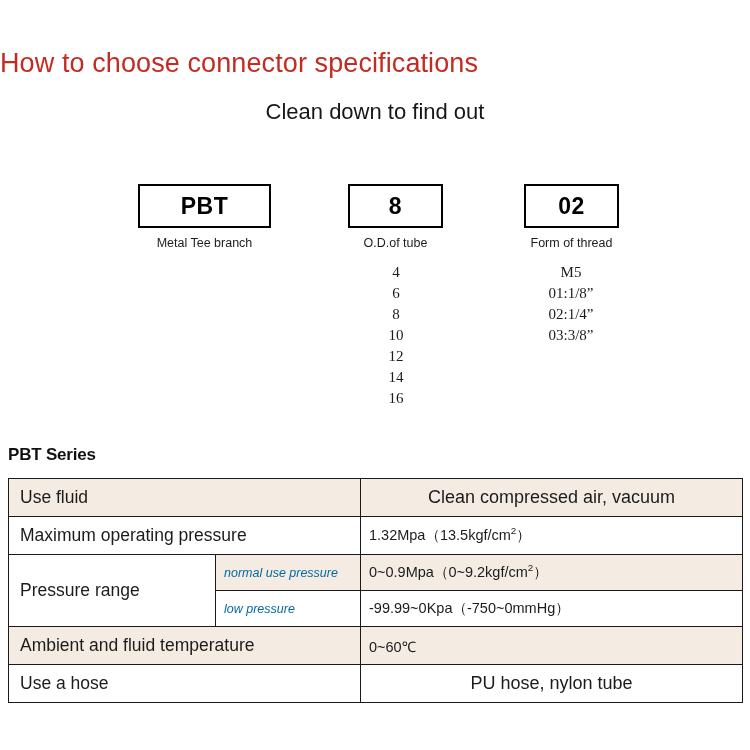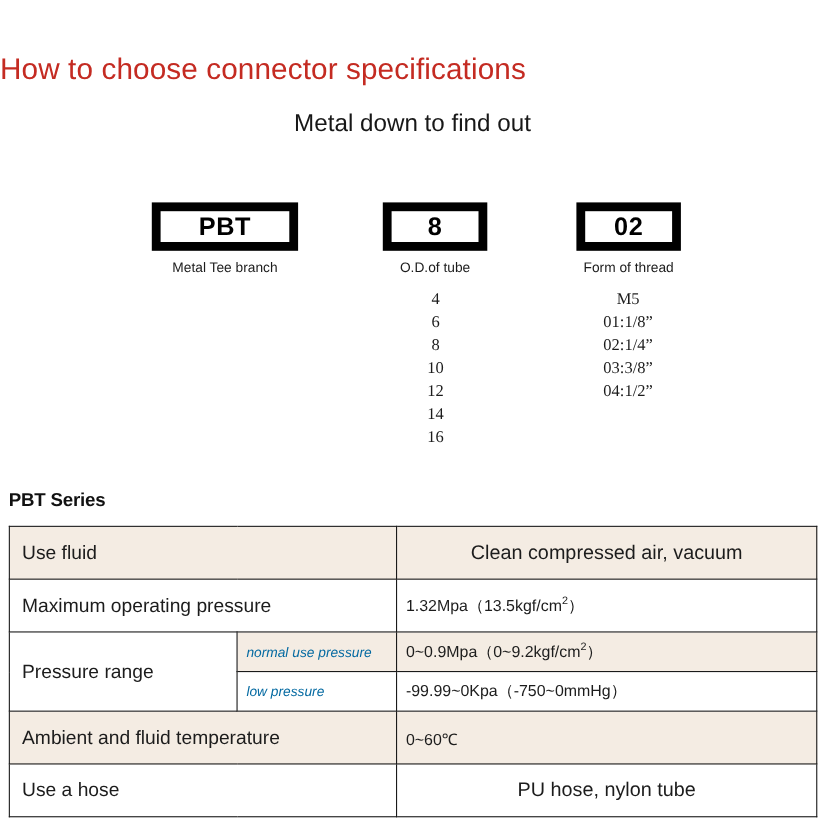--- a/index.html
+++ b/index.html
@@ -36,21 +36,21 @@
     width: 750px;
     text-align: center;
     font-size: 22px;
     color: #171717;
     font-family: "Liberation Sans", sans-serif;
   }
 
   
   .code-box {
     position: absolute;
-    border: 8px solid #000000;
+    border: 2px solid #000000;
     background: #ffffff;
     display: flex;
     align-items: center;
     justify-content: center;
     box-sizing: border-box;
   }
   .code-box .code-text {
     font-size: 23px;
     font-weight: bold;
     font-family: "Liberation Sans", sans-serif;
@@ -143,29 +143,29 @@
     text-align: center;
     white-space: nowrap;
   }
   .cell-val-sm {
     padding: 6px 8px;
     font-size: 14.5px;
     color: #1c1c1c;
     font-family: "Liberation Sans", sans-serif;
     white-space: nowrap;
   }
-  .row-tall    { height: 48px; border-radius: 16px; }
+  .row-tall    { height: 38px; border-radius: 16px; }
   .row-sub     { height: 36px; }
   sup { font-size: 0.68em; vertical-align: super; line-height: 0; }
 </style>
 </head>
 <body>
 
 <div class="main-title">How to choose connector specifications</div>
-<div class="sub-title">Metal down to find out</div>
+<div class="sub-title">Clean down to find out</div>
 
 <div class="code-box" id="box1">
   <span class="code-text">PBT</span>
 </div>
 <div class="code-caption" id="cap1">Metal Tee branch</div>
 
 <div class="code-box" id="box2">
   <span class="code-text">8</span>
 </div>
 <div class="code-caption" id="cap2">O.D.of tube</div>
@@ -183,21 +183,20 @@
   <div>12</div>
   <div>14</div>
   <div>16</div>
 </div>
 
 <div class="option-list" id="thread-list">
   <div>M5</div>
   <div>01:1/8”</div>
   <div>02:1/4”</div>
   <div>03:3/8”</div>
-  <div>04:1/2”</div>
 </div>
 
 <div class="series-title">PBT Series</div>
 
 <table class="spec-table">
   <colgroup>
     <col style="width:207px">
     <col style="width:145px">
     <col style="width:382px">
   </colgroup>

